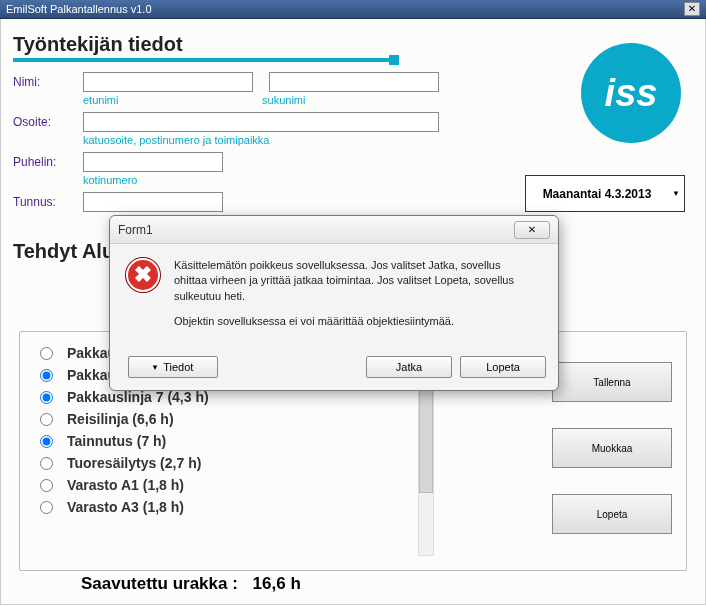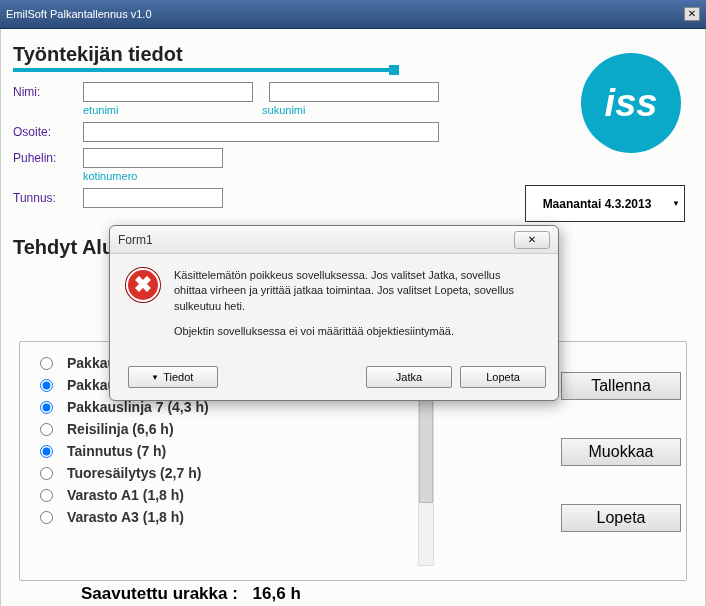--- a/index.html
+++ b/index.html
@@ -10,21 +10,21 @@
     font-size: 12px;
     background: #fff;
     width: 706px;
     height: 606px;
     overflow: hidden;
     position: relative;
   }
   .titlebar {
     background: linear-gradient(#4a6fa5, #2d4d7a);
     color: #fff;
-    height: 29px;
+    height: 19px;
     line-height: 20px;
     padding: 0 6px;
     font-size: 11px;
     display: flex;
     justify-content: space-between;
     align-items: center;
     border-bottom: 1px solid #1a3050;
   }
   .titlebar .closebtn {
     width: 16px; height: 14px;
@@ -138,26 +138,26 @@
     align-items: center;
     padding: 3px 0;
     gap: 10px;
     font-size: 14px;
     font-weight: bold;
     color: #333;
   }
   .radio-row input { margin: 0 4px 0 6px; }
   .bigbtn {
     position: absolute;
-    right: 5px;
+    right: 14px;
     width: 120px;
-    height: 28px;
+    height: 40px;
     background: linear-gradient(#f6f6f6, #dedede);
     border: 1px solid #888;
-    font-size: 16px;
+    font-size: 10px;
     cursor: pointer;
   }
   .bigbtn.save { top: 30px; }
   .bigbtn.edit { top: 96px; }
   .bigbtn.quit { top: 162px; }
   .summary {
     position: absolute;
     bottom: 10px;
     left: 80px;
     font-size: 17px;
@@ -286,20 +286,21 @@
   </div>
   <div class="hint">
     <span style="display:inline-block;width:176px">etunimi</span>
     <span>sukunimi</span>
   </div>
 
   <div class="form-row">
     <label>Osoite:</label>
     <input class="text-input" style="width: 356px;">
   </div>
+  <div class="hint">katuosoite, postinumero ja toimipaikka</div>
 
   <div class="form-row">
     <label>Puhelin:</label>
     <input class="text-input" style="width: 140px;">
   </div>
   <div class="hint">kotinumero</div>
 
   <div class="form-row">
     <label>Tunnus:</label>
     <input class="text-input" style="width: 140px;">

